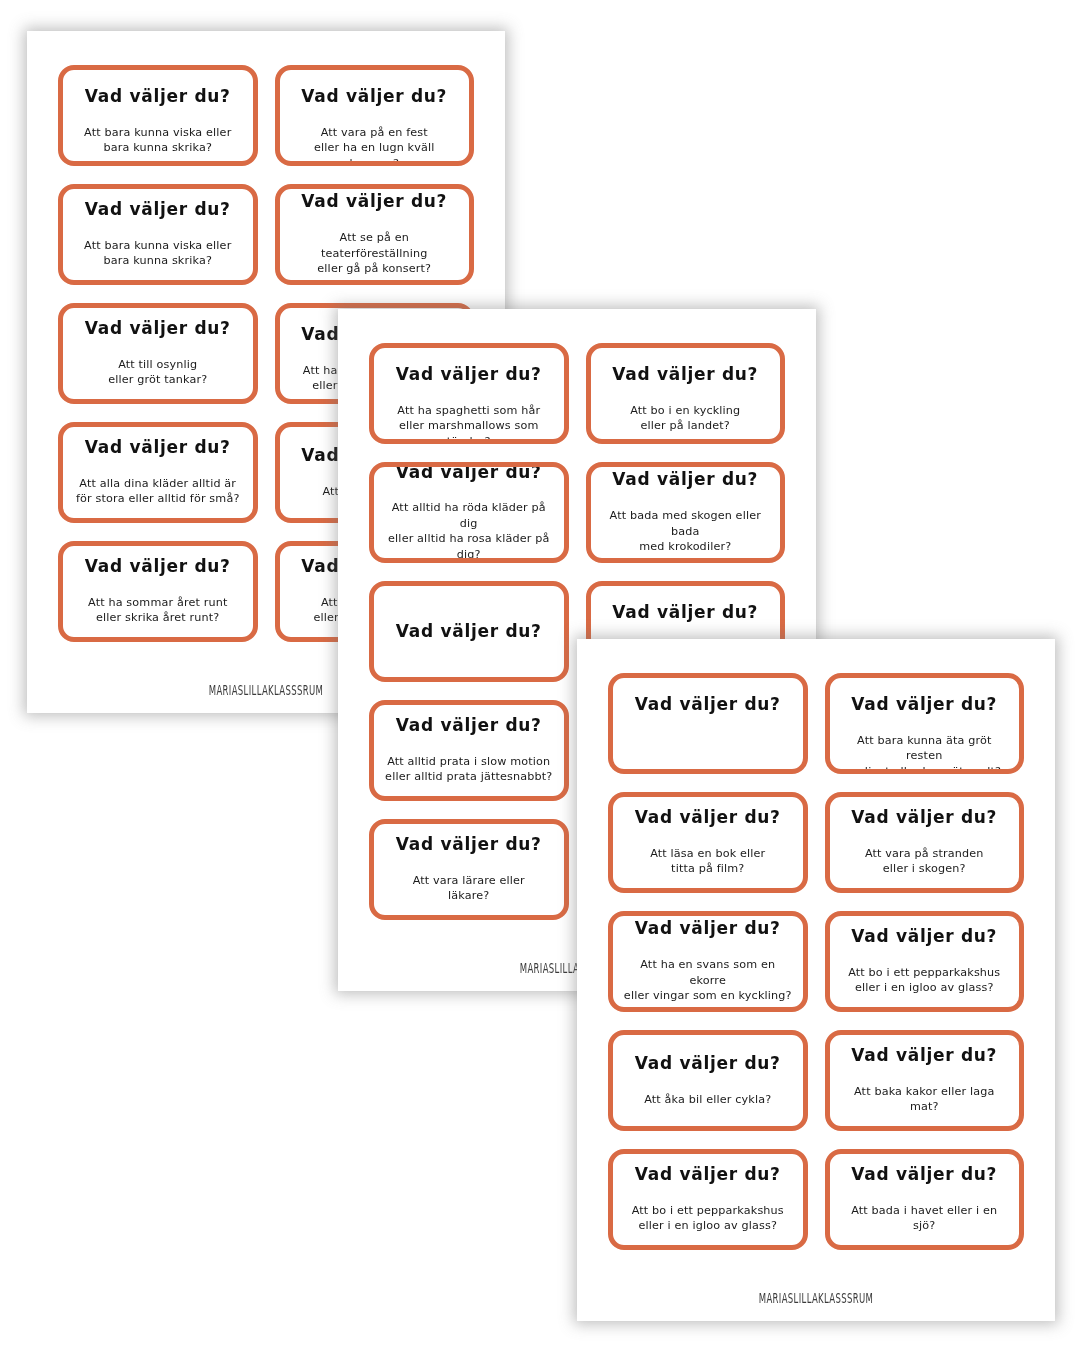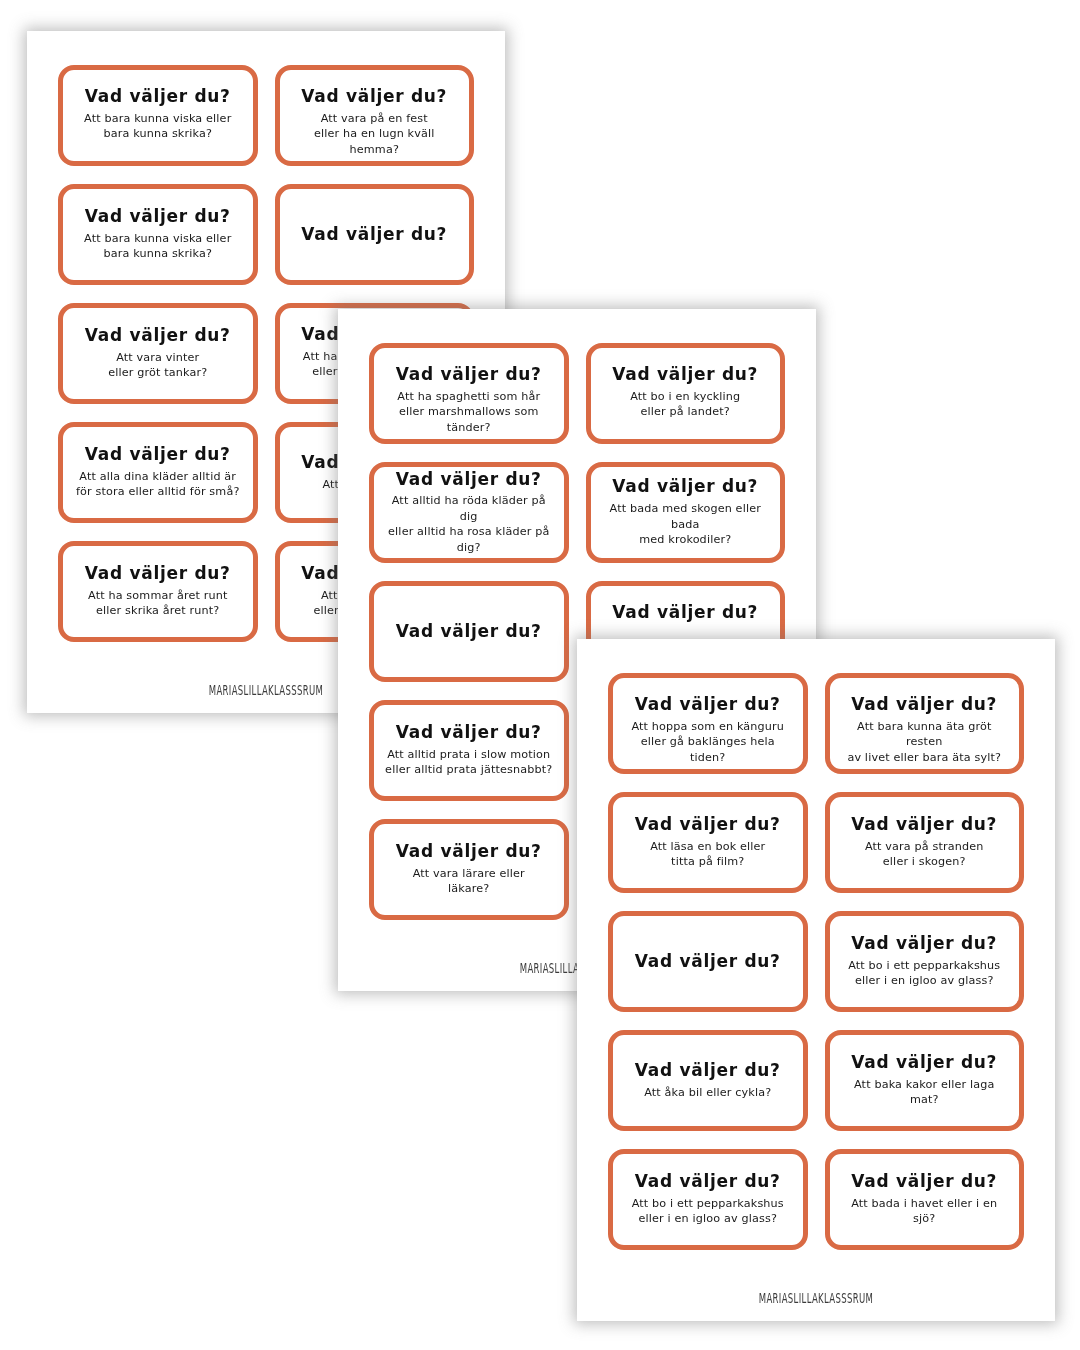--- a/index.html
+++ b/index.html
@@ -54,21 +54,21 @@
   .card-title{
     font-size:17px;
     font-weight:700;
     color:#111111;
     letter-spacing:.7px;
     line-height:1.1;
     text-align:center;
     white-space:nowrap;
   }
   .card-body{
-    margin-top:5px;
+    margin-top:19px;
     font-size:11.2px;
     color:#1b1b1b;
     line-height:1.38;
     text-align:center;
     letter-spacing:.15px;
     max-width:100%;
   }
 
   
   .footer{
@@ -111,26 +111,30 @@
         <div class="card mid">
           <div class="card-title">Vad väljer du?</div>
           <div class="card-body">
             <div>Att bara kunna viska eller</div>
             <div>bara kunna skrika?</div>
           </div>
         </div>
 
         <div class="card mid">
           <div class="card-title">Vad väljer du?</div>
-        </div>
-
-        <div class="card mid">
-          <div class="card-title">Vad väljer du?</div>
-          <div class="card-body">
-            <div>Att vara vinter</div>
+          <div class="card-body">
+            <div>Att se på en teaterföreställning</div>
+            <div>eller gå på konsert?</div>
+          </div>
+        </div>
+
+        <div class="card mid">
+          <div class="card-title">Vad väljer du?</div>
+          <div class="card-body">
+            <div>Att till osynlig</div>
             <div>eller gröt tankar?</div>
           </div>
         </div>
 
         <div class="card">
           <div class="card-title">Vad väljer du?</div>
           <div class="card-body">
             <div>Att ha spaghetti som hår</div>
             <div>eller trassel som hår?</div>
           </div>
@@ -257,24 +261,20 @@
       <div class="footer">MARIASLILLAKLASSSRUM</div>
     </div>
   </div>
 
   <div class="sheet" id="sheet-front">
     <div class="sheet-inner">
       <div class="grid">
 
         <div class="card">
           <div class="card-title">Vad väljer du?</div>
-          <div class="card-body">
-            <div>Att hoppa som en känguru</div>
-            <div>eller gå baklänges hela tiden?</div>
-          </div>
         </div>
 
         <div class="card">
           <div class="card-title">Vad väljer du?</div>
           <div class="card-body">
             <div>Att bara kunna äta gröt resten</div>
             <div>av livet eller bara äta sylt?</div>
           </div>
         </div>
 
@@ -289,20 +289,24 @@
         <div class="card mid">
           <div class="card-title">Vad väljer du?</div>
           <div class="card-body">
             <div>Att vara på stranden</div>
             <div>eller i skogen?</div>
           </div>
         </div>
 
         <div class="card mid">
           <div class="card-title">Vad väljer du?</div>
+          <div class="card-body">
+            <div>Att ha en svans som en ekorre</div>
+            <div>eller vingar som en kyckling?</div>
+          </div>
         </div>
 
         <div class="card mid">
           <div class="card-title">Vad väljer du?</div>
           <div class="card-body">
             <div>Att bo i ett pepparkakshus</div>
             <div>eller i en igloo av glass?</div>
           </div>
         </div>
 

